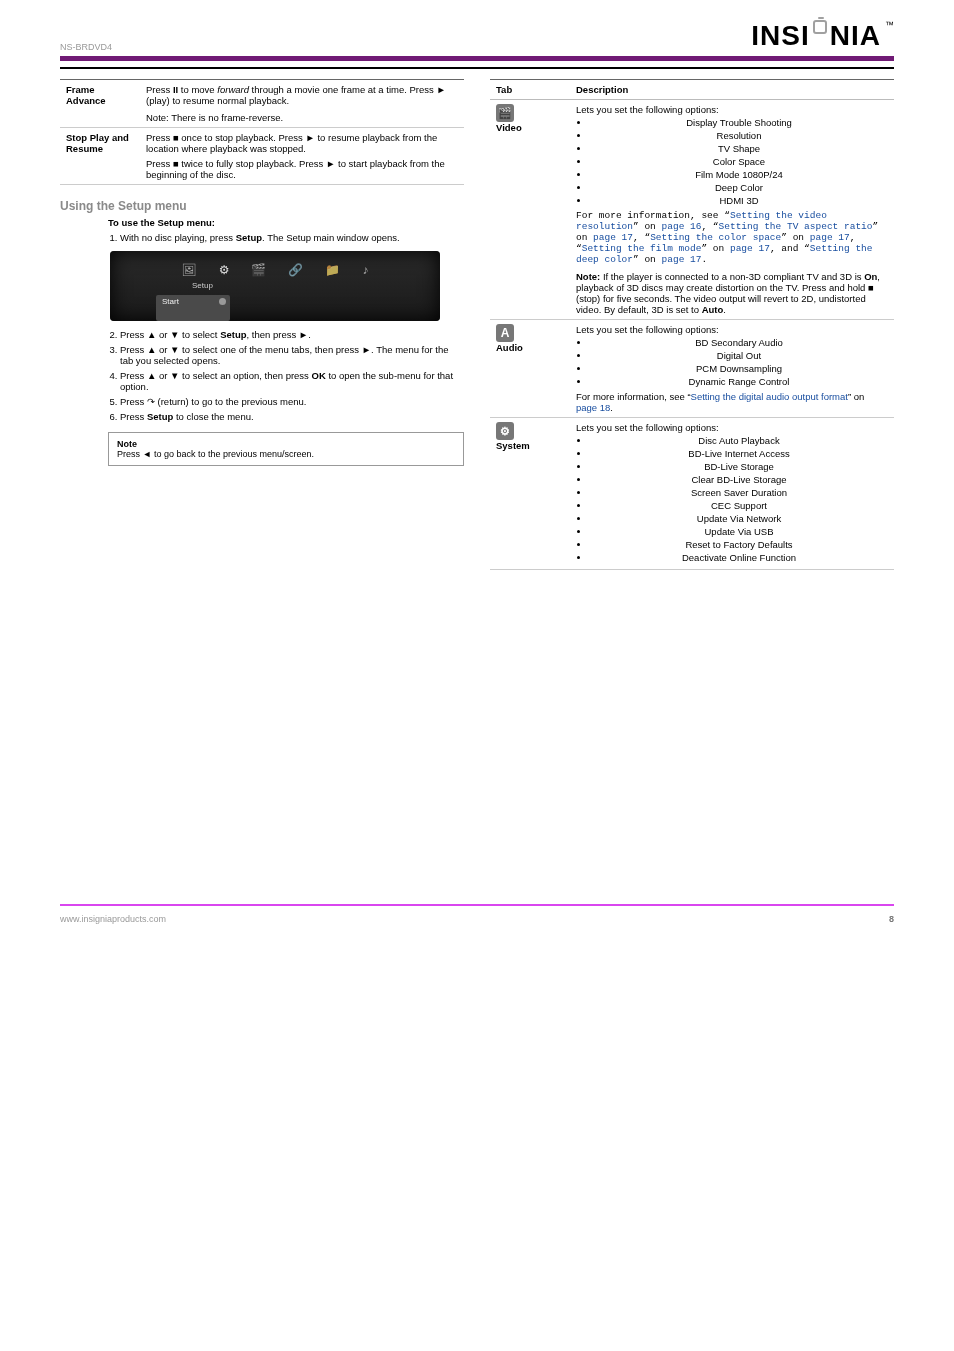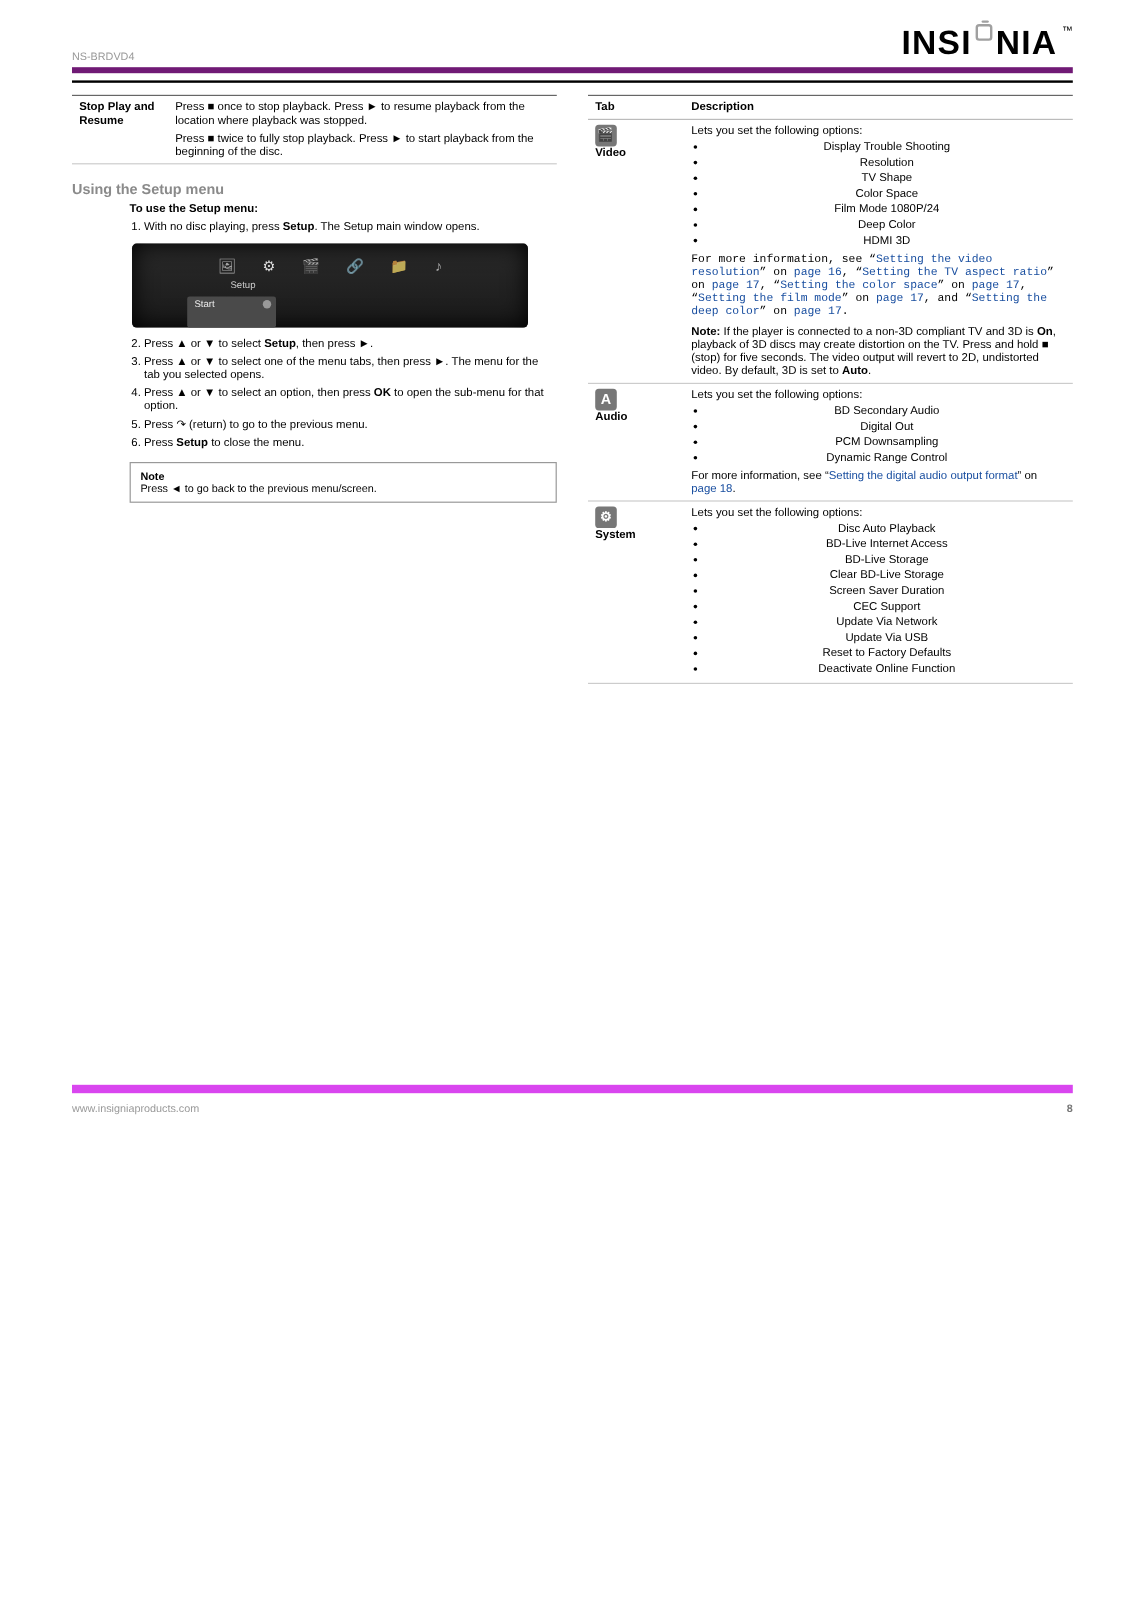--- a/index.html
+++ b/index.html
@@ -169,21 +169,21 @@
     text-align: center;
     line-height: 18px;
   }
   .tab-icon.video::after { content: "🎬"; font-size:11px; }
   .tab-icon.audio::after { content: "A"; font-weight:bold; font-size:12px; }
   .tab-icon.system::after { content: "⚙"; font-size:11px; }
   .stop-icon::before { content: "■"; }
   .footer {
     display: flex;
     justify-content: space-between;
-    border-top: 7px solid #d946ef;
+    border-top: 2px solid #d946ef;
     padding-top: 8px;
     margin-top: 320px;
     font-size: 9px;
     color: #888;
   }
   .footer .url { color: #999; }
   .footer .page { font-weight: bold; color:#777; }
 </style>
 </head>
 <body>
@@ -197,20 +197,27 @@
     <span class="brand-tm">™</span>
   </div>
 </div>
 <hr class="hr-thick">
 
 <div class="columns">
 
   <div class="col">
     <table class="settings">
       <tbody>
+      <tr>
+        <td>Frame Advance</td>
+        <td>
+          <span>Press </span><b>II</b><span> to move </span><i>forward</i><span> through a movie one frame at a time. Press ► (play) to resume normal playback.</span>
+          <div style="margin-top:6px;">Note: There is no frame-reverse.</div>
+        </td>
+      </tr>
       <tr>
         <td>Stop Play and Resume</td>
         <td>
           <div><span>Press </span><span class="stop-icon"></span><span> once to stop playback. Press ► to resume playback from the location where playback was stopped.</span></div>
           <div style="margin-top:4px;"><span>Press </span><span class="stop-icon"></span><span> twice to fully stop playback. Press ► to start playback from the beginning of the disc.</span></div>
         </td>
       </tr>
     </tbody>
       </table>
 

